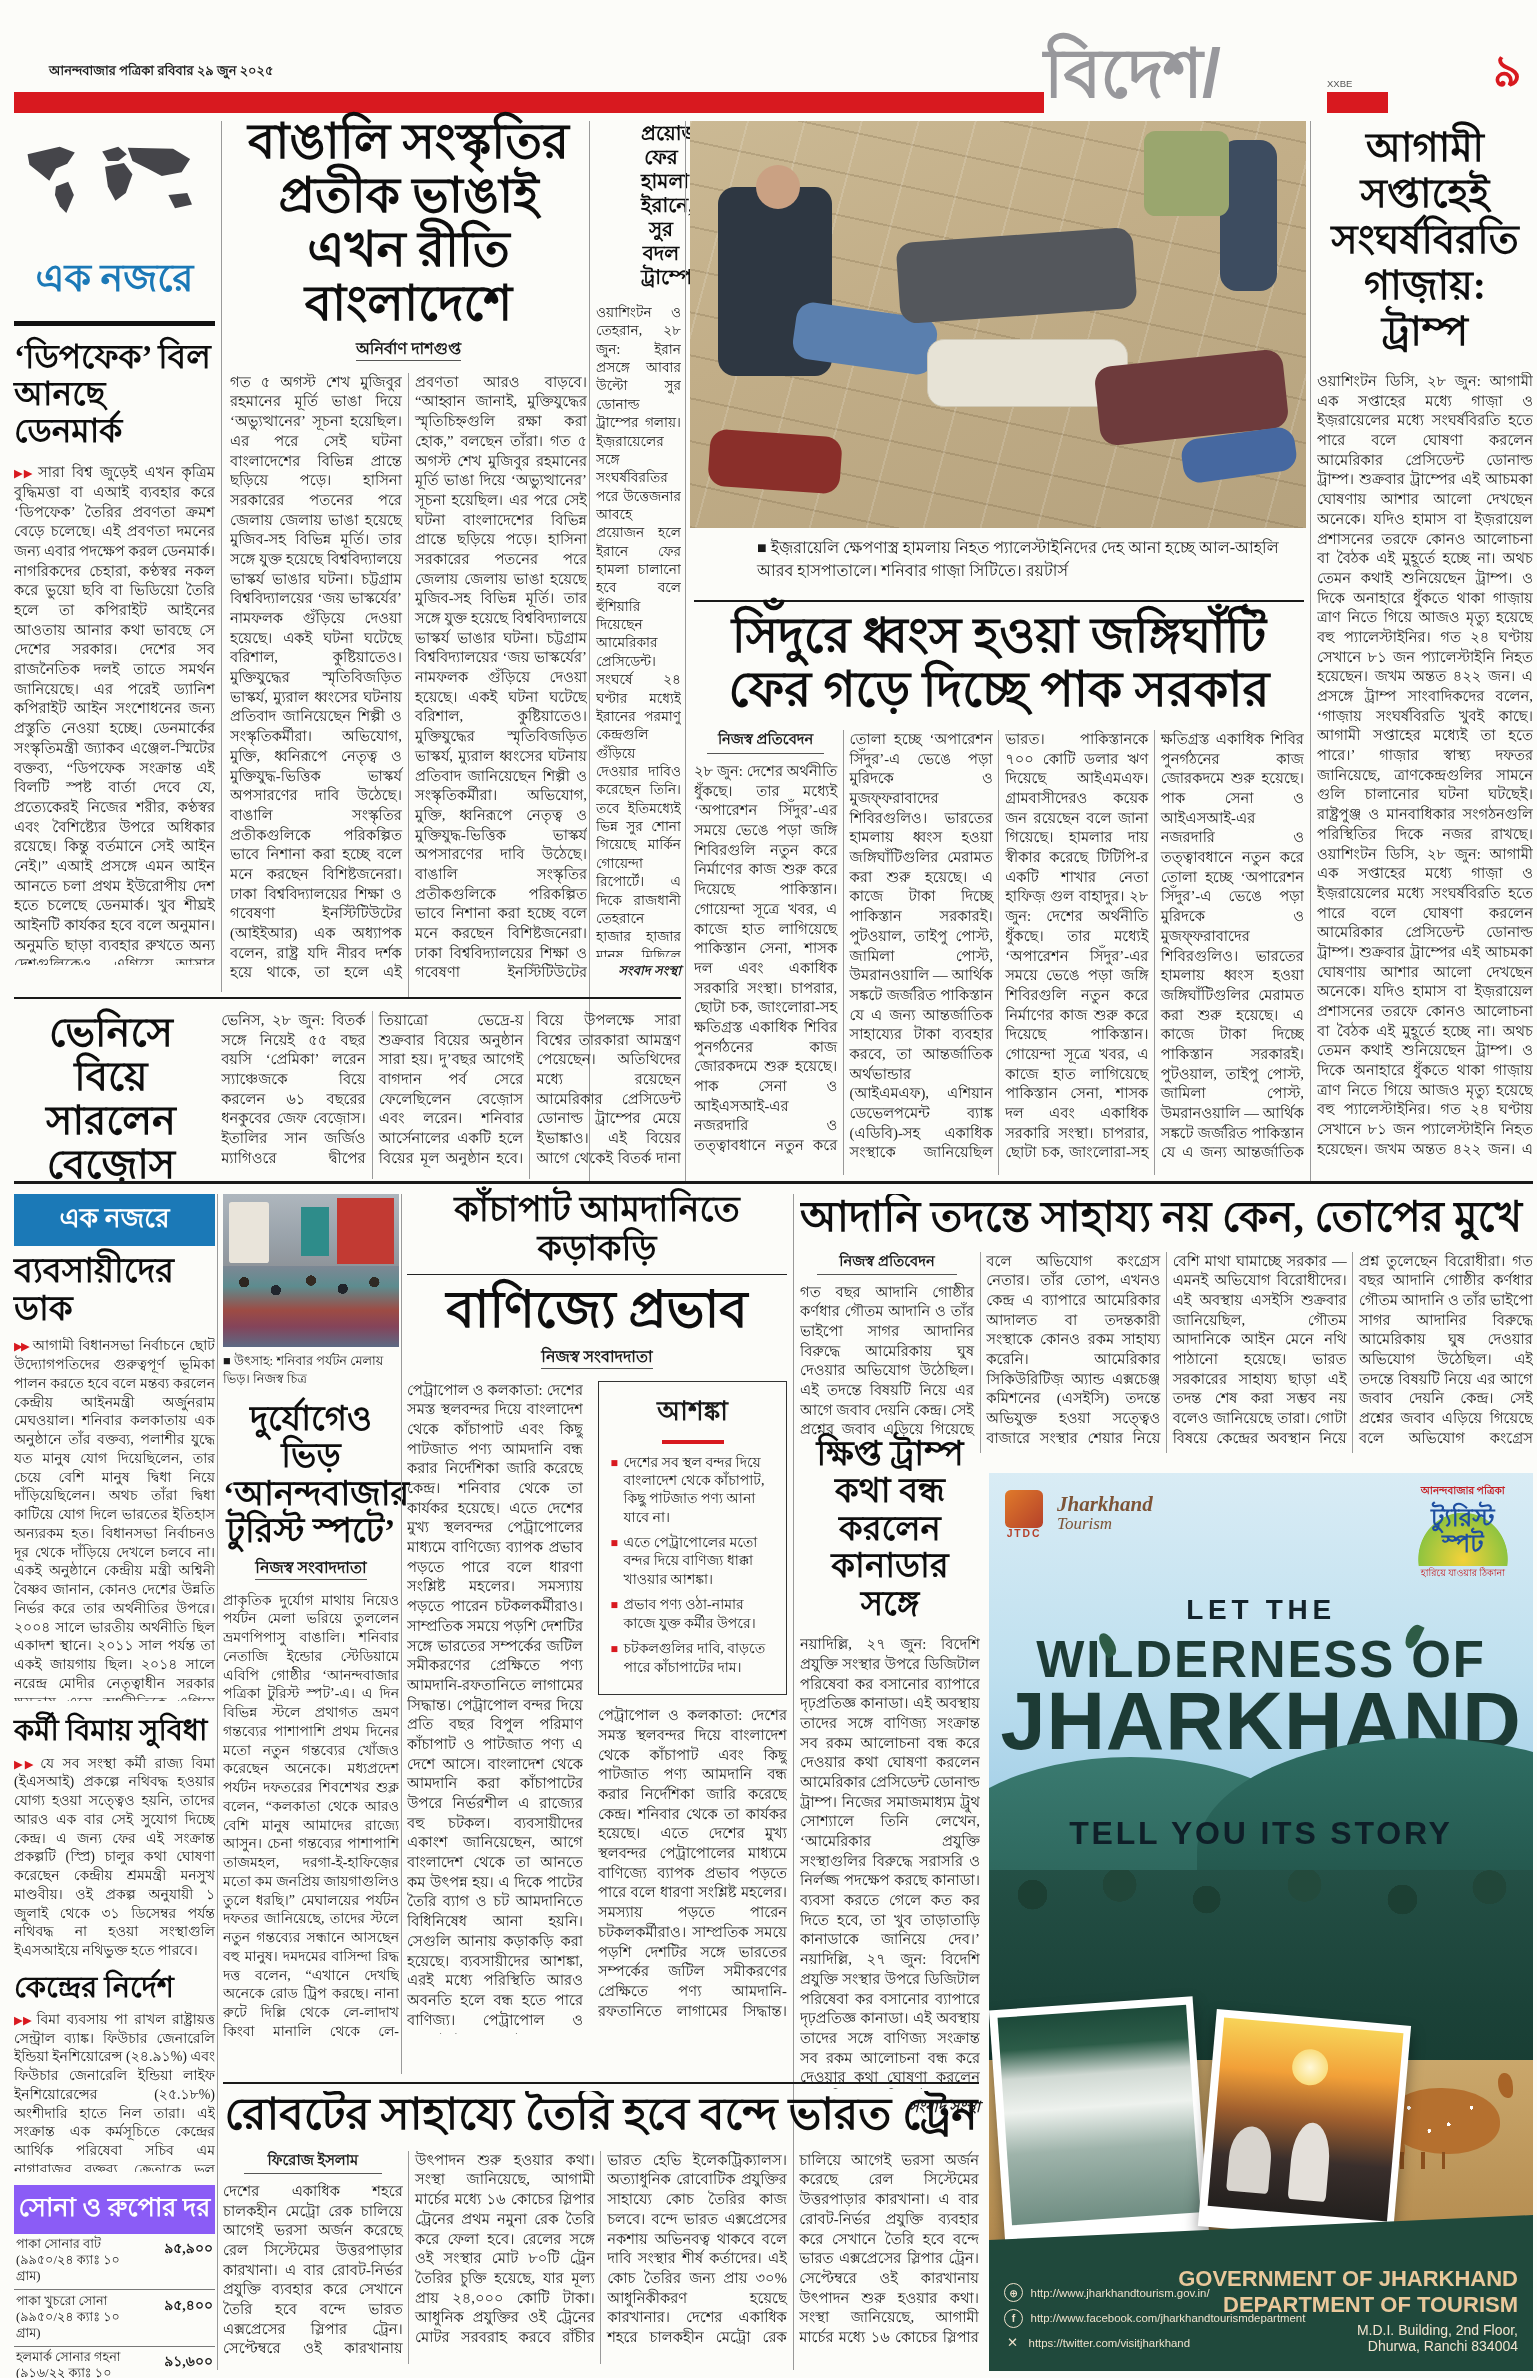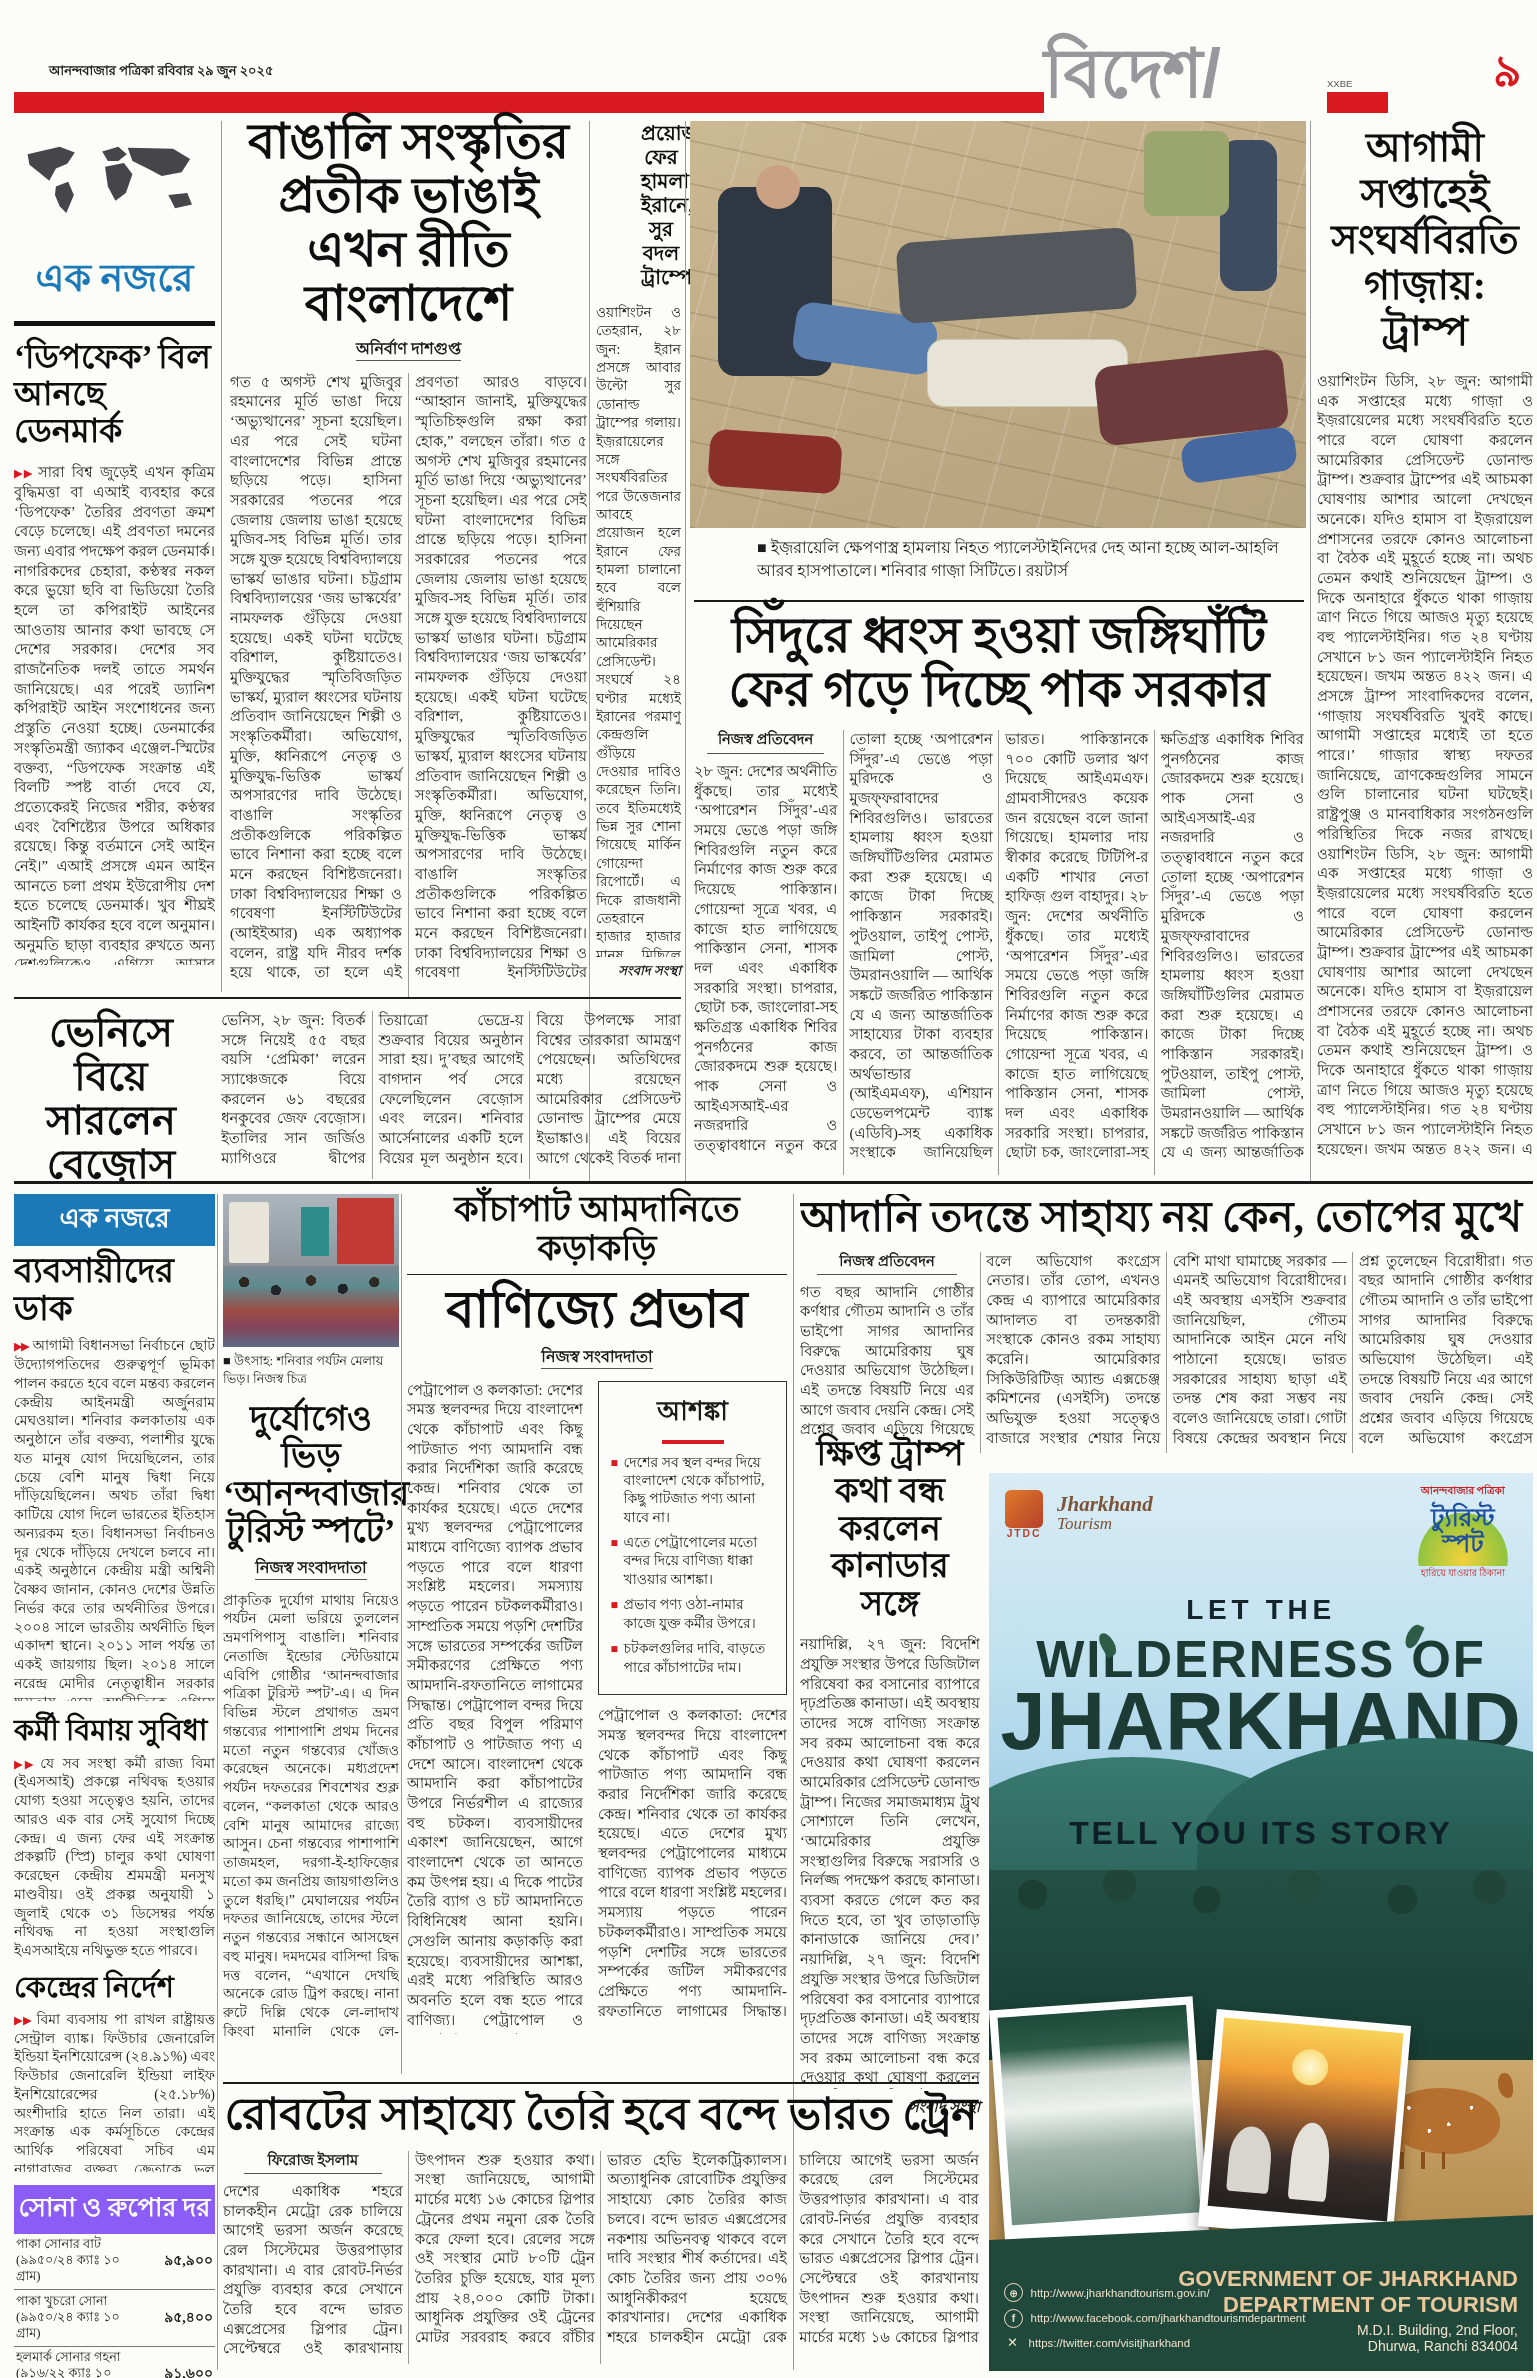--- a/index.html
+++ b/index.html
@@ -35,21 +35,21 @@
   .polaroid{position:absolute;background:#fff;padding:7.6px 7.6px 21px;box-shadow:0 7.6px 15px rgba(0,0,0,.4);}
   .deer{position:absolute;background:#b5702f;border-radius:48% 52% 46% 54%;
         background-image:radial-gradient(circle 1.9px at 20% 30%,#fff 95%,transparent),radial-gradient(circle 1.9px at 55% 55%,#fff 95%,transparent),radial-gradient(circle 1.9px at 75% 30%,#fff 95%,transparent),radial-gradient(circle 1.9px at 38% 65%,#fff 95%,transparent);}
   .deer:before{content:"";position:absolute;right:-13.2px;top:-15px;width:15px;height:24.6px;background:#a86427;border-radius:40% 60% 30% 70%;}
   .deer:after{content:"";position:absolute;left:12%;bottom:-15px;width:64%;height:17px;
         background:linear-gradient(90deg,#8a4f1d 0 3.8px,transparent 3.8px 21px,#8a4f1d 21px 24.6px,transparent 24.6px 42px,#8a4f1d 42px 45px,transparent 45px);}
   .ad-footer{position:absolute;background:#20493c;clip-path:polygon(0 16%,100% 0,100% 100%,0 100%);}
   .adlink{display:flex;align-items:center;gap:7.6px;color:#f0e2cc;
       font-family:"Liberation Sans","DejaVu Sans",sans-serif;font-size:11.4px;margin:6.6px 0;}
   .lic{width:17px;height:17px;border:1.4px solid #f0e2cc;border-radius:50%;display:inline-flex;align-items:center;justify-content:center;font-size:10.4px;font-weight:700;}
-  .rate-row{display:flex;justify-content:space-between;align-items:center;border-top:0.9px solid #777;padding:3.8px 1.9px;gap:35px;}
+  .rate-row{display:flex;justify-content:space-between;align-items:flex-start;border-top:0.9px solid #777;padding:3.8px 1.9px;gap:35px;}
   .rate-name{font-size:12.8px;line-height:1.25;}
   .rate-val{font-weight:700;font-size:14px;white-space:nowrap;}
   .bullets div{display:flex;gap:5.7px;font-size:14px;line-height:1.3;margin-bottom:7.6px;text-align:left;}
   .bullets .sq{color:#d8191f;font-size:12.3px;line-height:1.5;}
   .box-title{font-weight:700;font-size:26.5px;text-align:center;}
   .box-title:after{content:"";display:block;width:62px;height:4.7px;background:#d8191f;margin:4.7px auto 9.5px;}
 </style>
 </head>
 <body>
 

